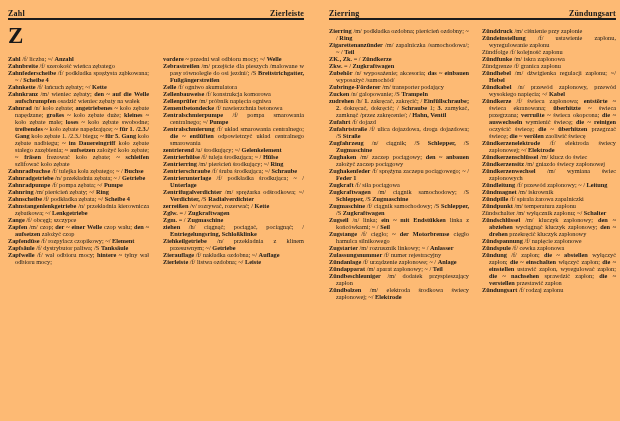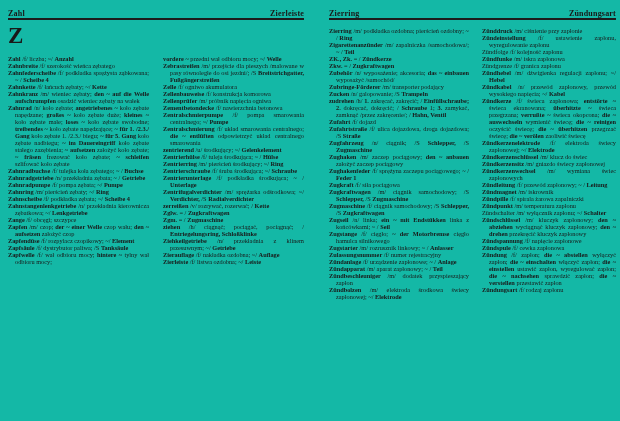--- a/index.html
+++ b/index.html
@@ -1,19 +1,19 @@
 <!DOCTYPE html>
 <html lang="de"><head>
 <meta charset="utf-8">
 <style>
   html,body{margin:0;padding:0;}
   .page{
     position:relative;
     width:620px;height:421px;
-    background:#14b8a6;
+    background:#fdba74;
     font-family:"Liberation Serif","DejaVu Serif",serif;
     color:#191919;
     overflow:hidden;
   }
   .guide{
     position:absolute;top:7px;height:11px;
     display:flex;justify-content:space-between;align-items:flex-end;
     border-bottom:2px solid #1c1c1c;
     font-size:8px;font-weight:bold;letter-spacing:.2px;
   }

